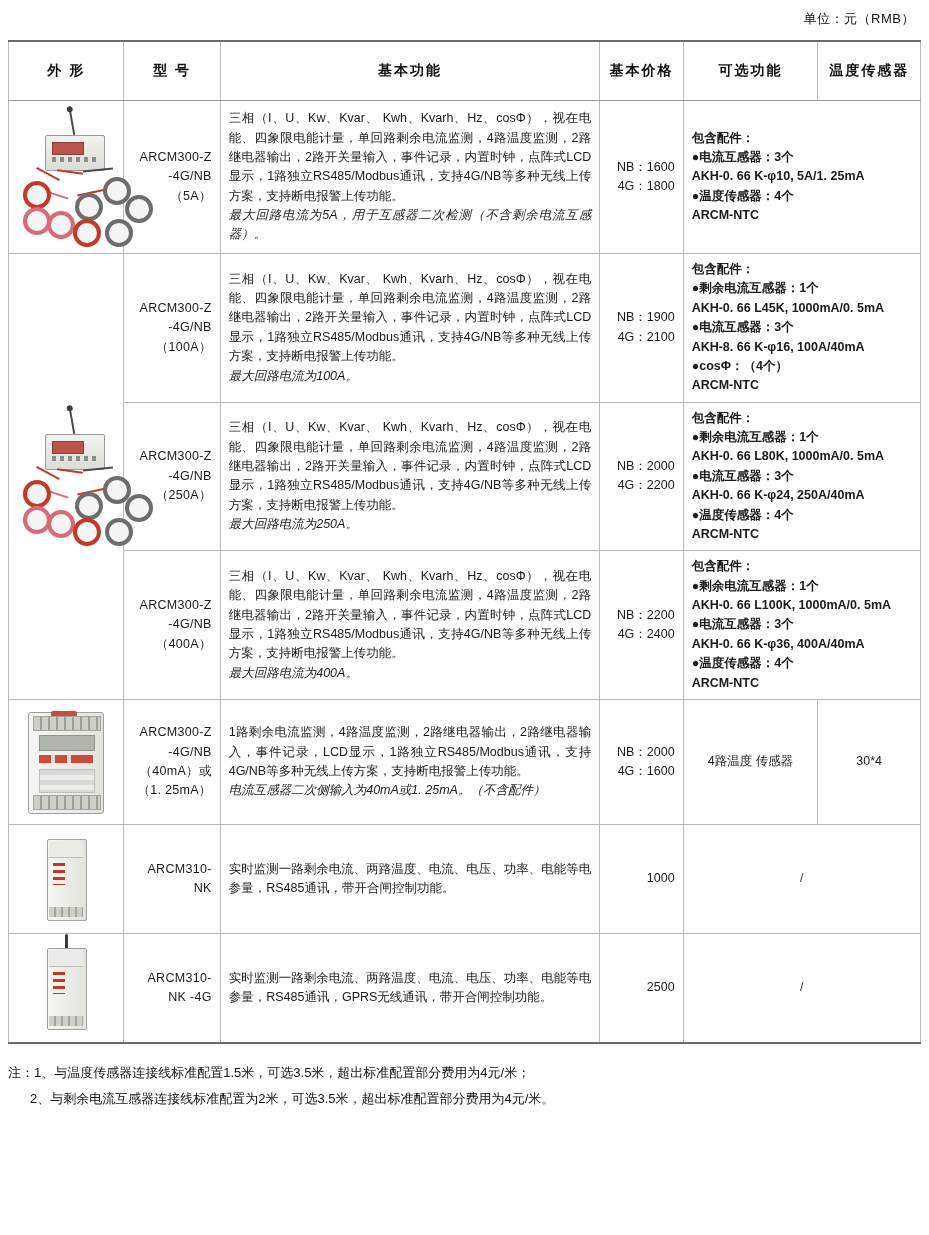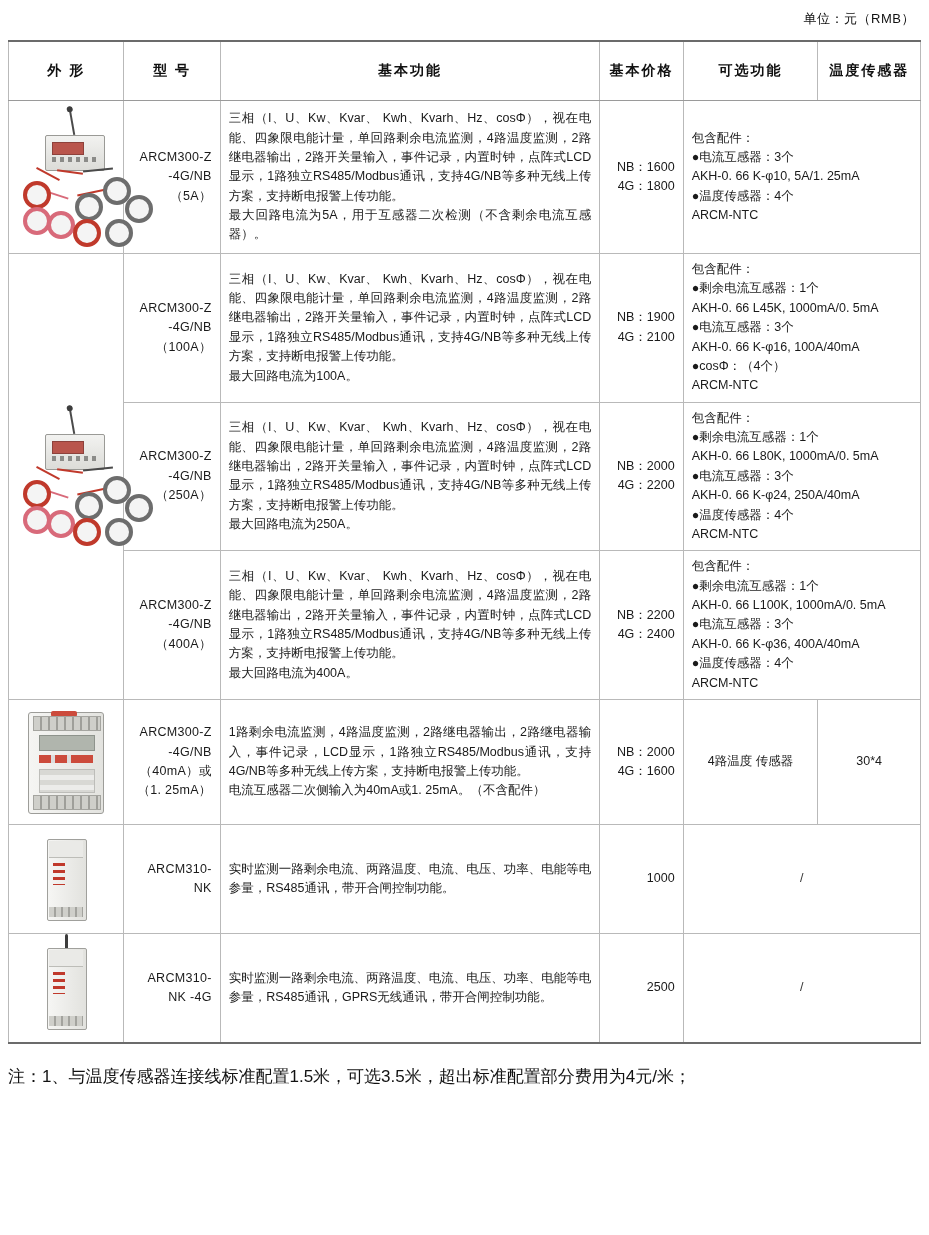--- a/index.html
+++ b/index.html
@@ -70,32 +70,32 @@
     line-height: 1.65;
     letter-spacing: 0.3px;
   }
   td.func-cell {
     text-align: justify;
     text-justify: inter-ideograph;
     font-size: 12.5px;
     line-height: 1.7;
     padding: 8px 10px;
   }
-  td.func-cell .l { display: block; }
+  td.func-cell .l { display: block; font-style: italic; }
   td.price-cell {
     text-align: right;
     font-size: 12.5px;
     line-height: 1.8;
   }
   td.opt-cell {
     font-size: 12px;
     line-height: 1.65;
     padding: 8px 6px 8px 8px;
   }
-  td.opt-cell .l { display: block; white-space: nowrap; }
+  td.opt-cell .l { display: block; white-space: nowrap; font-weight: bold; }
   td.opt-center {
     text-align: center;
     font-size: 12.5px;
     line-height: 1.7;
   }
   td.modp-cell {
     text-align: center;
     font-size: 12.5px;
   }
   td.slash {
@@ -254,21 +254,21 @@
     position: absolute;
     left: 34px; top: -6px;
     width: 3px; height: 22px;
     background: #3c3c3c;
     border-radius: 2px;
   }
 
   .notes {
     margin: 16px auto 0 auto;
     width: 913px;
-    font-size: 17px;
+    font-size: 13px;
     line-height: 2;
     color: #111;
   }
   .notes .n1 { padding-left: 0; }
   .notes .n2 { padding-left: 22px; }
 </style>
 </head>
 <body>
 
 <div class="page">
@@ -375,21 +375,21 @@
         </td>
         <td class="price-cell">
           <span class="l">NB：1900</span>
           <span class="l">4G：2100</span>
         </td>
         <td class="opt-cell" colspan="2">
           <span class="l">包含配件：</span>
           <span class="l">●剩余电流互感器：1个</span>
           <span class="l">AKH-0. 66 L45K, 1000mA/0. 5mA</span>
           <span class="l">●电流互感器：3个</span>
-          <span class="l">AKH-0. 66 K-φ16, 100A/40mA</span>
+          <span class="l">AKH-8. 66 K-φ16, 100A/40mA</span>
           <span class="l">●cosΦ：（4个）</span>
           <span class="l">ARCM-NTC</span>
         </td>
       </tr>
 
       <tr>
         <td class="model-cell">
           <span class="l">ARCM300-Z</span>
           <span class="l">-4G/NB</span>
           <span class="l">（250A）</span>
@@ -514,15 +514,16 @@
           <span class="l">2500</span>
         </td>
         <td class="slash" colspan="2">/</td>
       </tr>
 
     </tbody>
   </table>
 
   <div class="notes">
     <div class="n1">注：1、与温度传感器连接线标准配置1.5米，可选3.5米，超出标准配置部分费用为4元/米；</div>
+    <div class="n2">2、与剩余电流互感器连接线标准配置为2米，可选3.5米，超出标准配置部分费用为4元/米。</div>
   </div>
 
 </div>
 
 </body></html>

